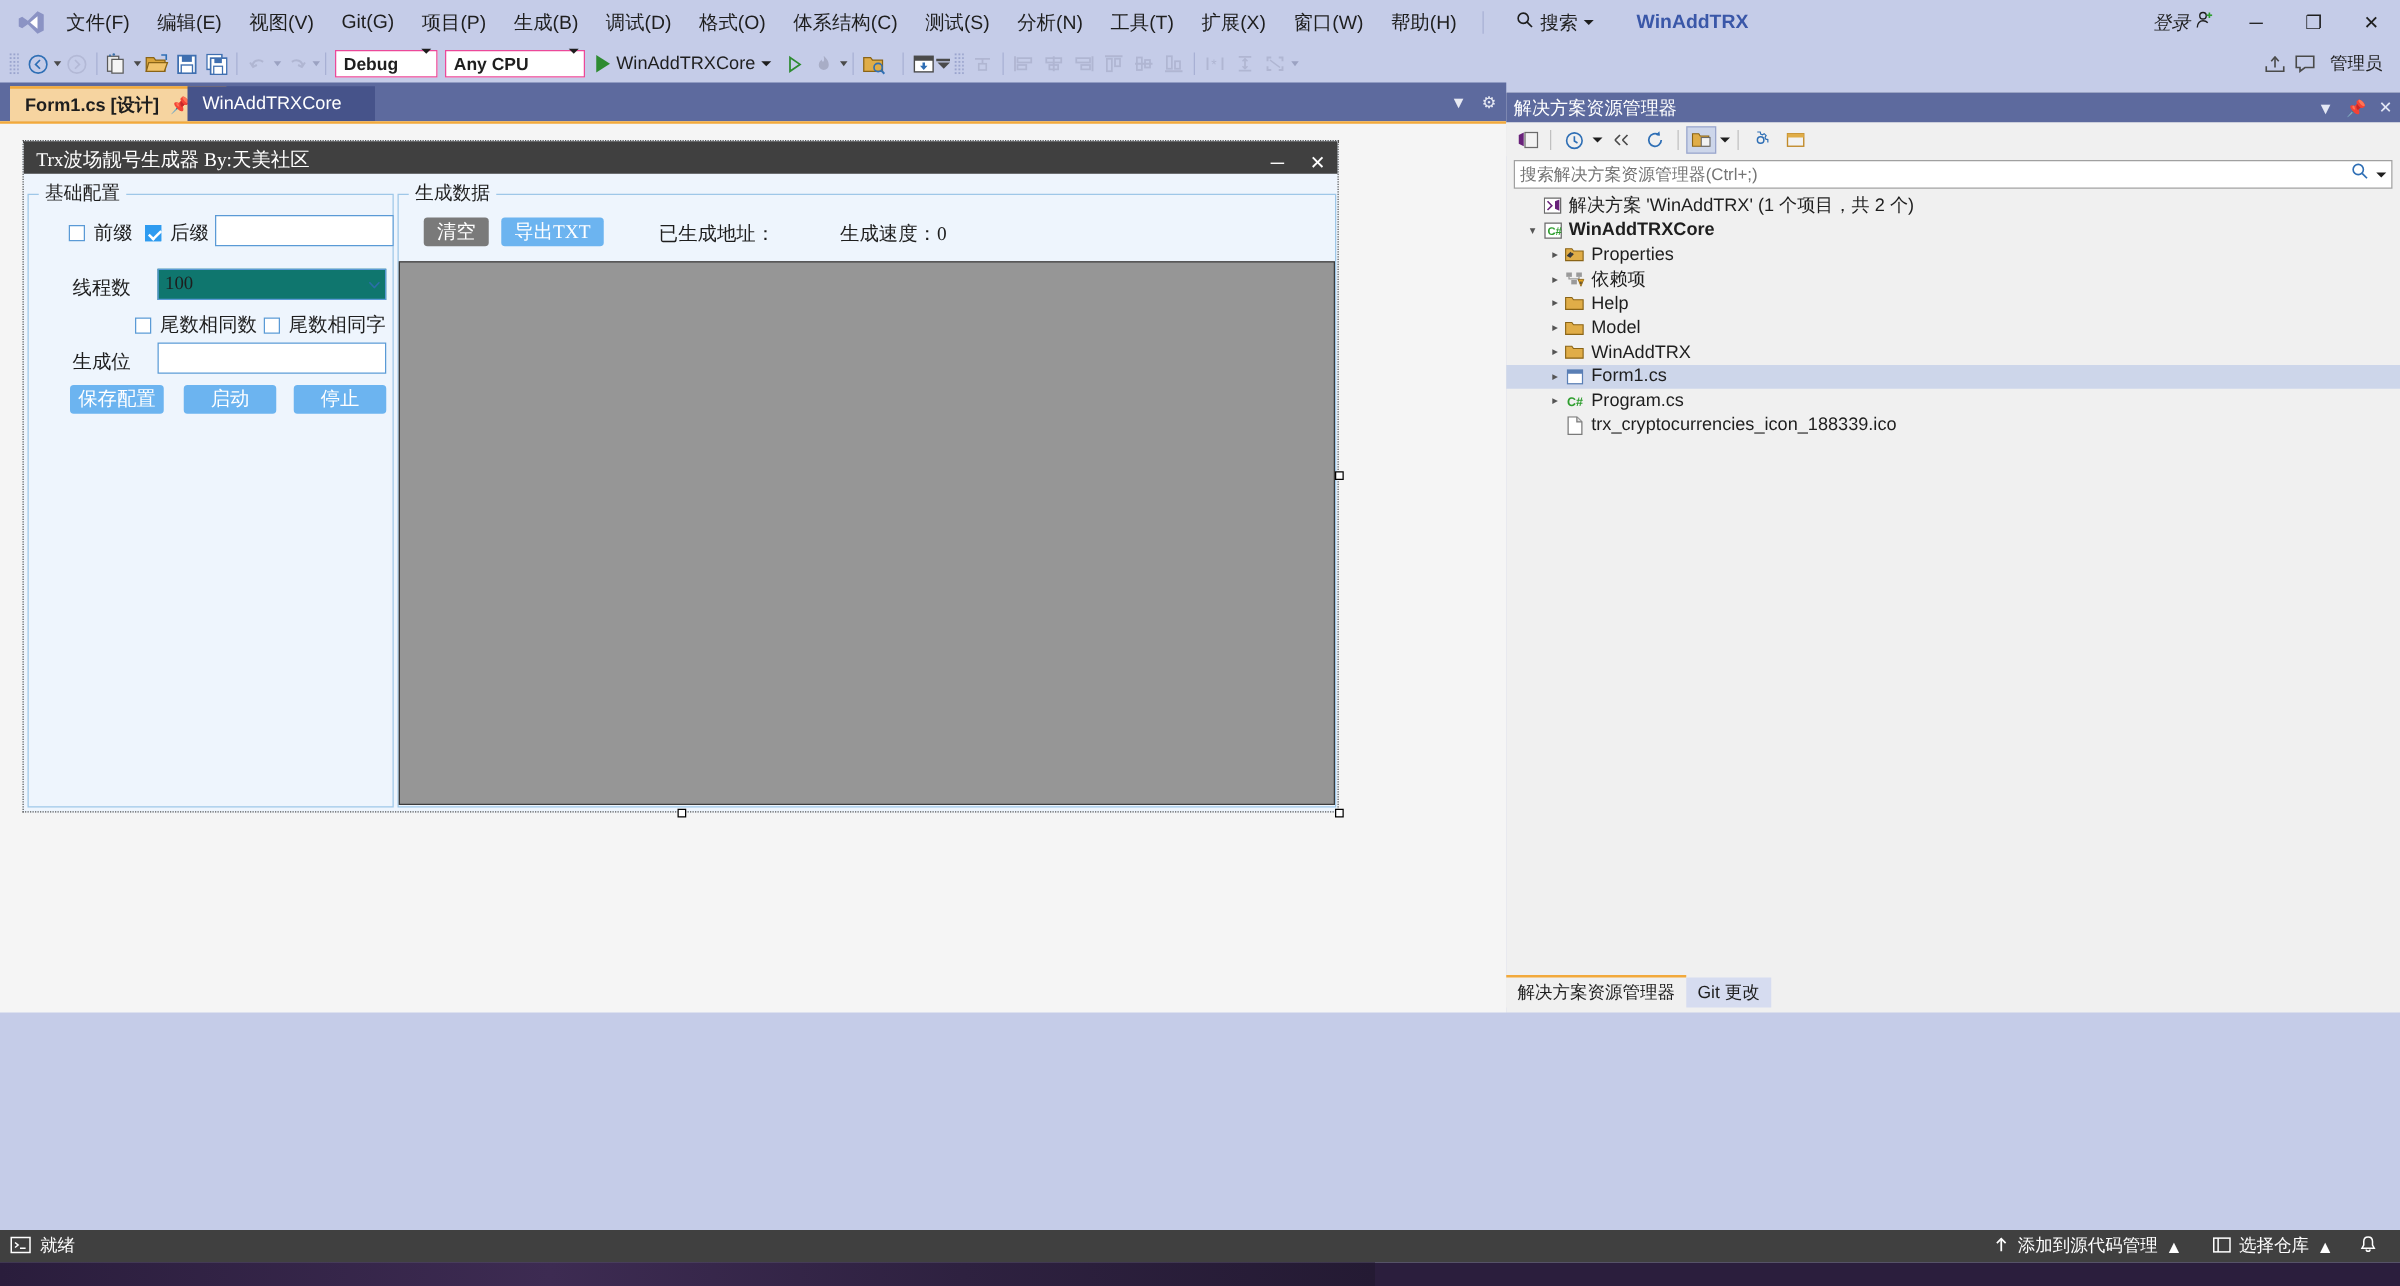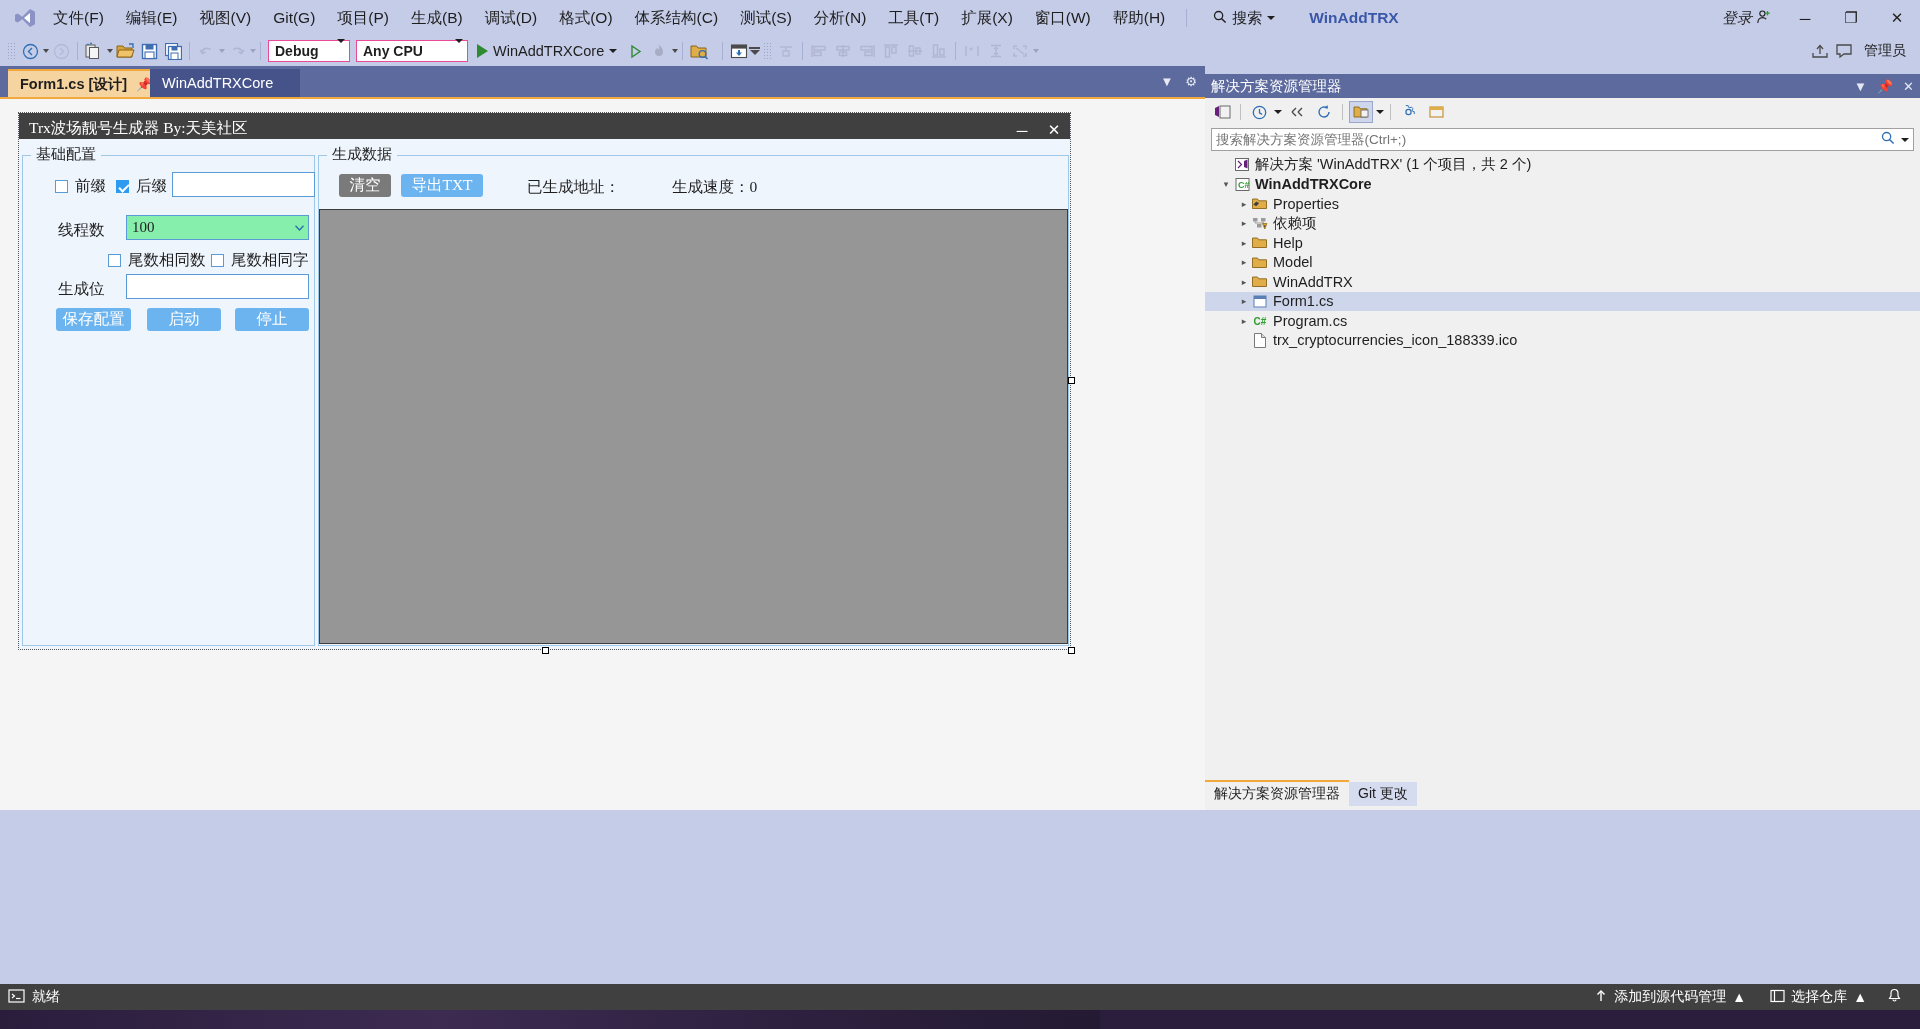--- a/index.html
+++ b/index.html
@@ -102,21 +102,21 @@
     content:""; position:absolute; left:4px; top:1px; width:4px; height:8px;
     border:solid #fff; border-width:0 2px 2px 0; transform:rotate(45deg);
   }
   .cb-label { font-family:"Liberation Serif","DejaVu Serif",serif; font-size:15.5px; color:#1e1e1e; margin-left:7px; }
   .tbox {
     position:absolute; border:1px solid #5a9ad6; background:#fff;
     display:flex; align-items:center; padding-left:5px;
     font-family:"Liberation Serif","DejaVu Serif",serif; font-size:15px; color:#1e1e1e;
   }
   .cmb {
-    position:absolute; border:1px solid #5a9ad6; background:#86efac;
+    position:absolute; border:1px solid #5a9ad6; background:#0f766e;
     display:flex; align-items:center; padding-left:5px;
     font-family:"Liberation Serif","DejaVu Serif",serif; font-size:15px; color:#1e1e1e;
   }
   .cmb .cmb-arrow {
     margin-left:auto; width:18px; height:100%; display:flex; align-items:center; justify-content:center;
   }
   .flabel { position:absolute; font-family:"Liberation Serif","DejaVu Serif",serif; font-size:15.5px; color:#1e1e1e; }
   .fbtn {
     position:absolute; display:flex; align-items:center; justify-content:center;
     font-family:"Liberation Serif","DejaVu Serif",serif; font-size:15.5px; color:#ffffff;

